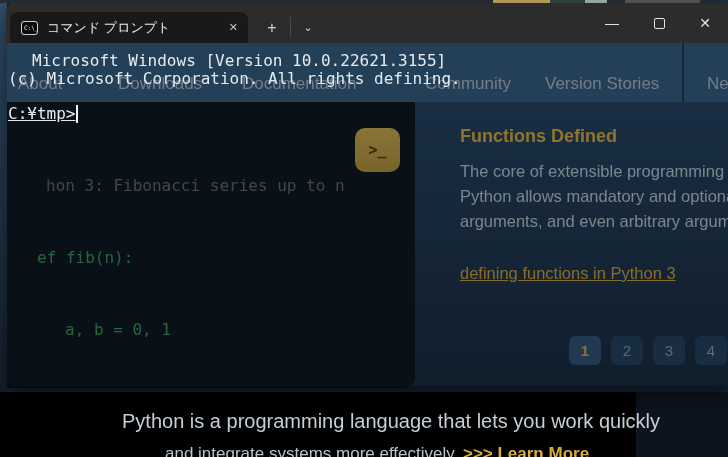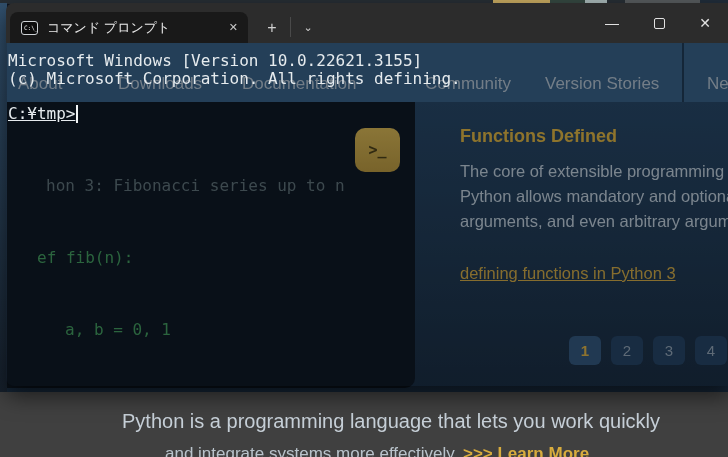--- a/index.html
+++ b/index.html
@@ -40,21 +40,21 @@
   .hero-para { position:absolute; top:57px; left:0; font-size:16.5px; line-height:25px;
                color:#b6c2cb; white-space:nowrap; }
   .hero-link { position:absolute; top:134px; left:0; font-size:16.5px; color:#c79f3b;
                text-decoration:underline; white-space:nowrap; cursor:pointer;margin-top:28px; }
 
   .pagination { position:absolute; top:234px; left:569px; display:flex; gap:10px; }
   .page-btn { width:32px; height:29px; border-radius:6px; background:#203c58; color:#8b9aa8;
               font-size:15px; display:flex; align-items:center; justify-content:center; cursor:pointer; }
   .page-btn.active { background:#2e5071; color:#d3a73c; font-weight:bold; }
 
-  .banner { position:absolute; top:392px; left:0; width:728px; height:65px; background:#404040; }
+  .banner { position:absolute; top:392px; left:0; width:636px; height:65px; background:#000000; }
   .banner-line1 { position:absolute; top:18px; left:122px; font-size:20px; color:#c6cfd7; white-space:nowrap; }
   .banner-line2 { position:absolute; top:52px; left:165px; font-size:17px; color:#b9c3cb; white-space:nowrap; }
   .banner-line2 .gold { color:#d8ac3d; font-weight:bold; cursor:pointer; }
 
   
   .terminal { position:absolute; top:3px; left:6px; width:724px; height:383px;
               border-radius:8px 0 0 8px; box-shadow:0 10px 22px rgba(0,0,0,0.55); }
   .titlebar { position:absolute; top:0; left:0; width:100%; height:40px; background:#2c2c2c;
               border-radius:8px 0 0 0; }
   .tab { position:absolute; top:9px; left:4px; width:238px; height:31px; background:#191919;
@@ -72,21 +72,21 @@
   .win-btn { position:absolute; top:2px; height:36px; width:42px; display:flex; align-items:center;
              justify-content:center; color:#e2e2e2; cursor:pointer; }
   .wb-min { left:585px; font-size:14px; }
   .wb-max { left:632px; }
   .wb-max .sq { width:11px; height:11px; border:1.5px solid #e2e2e2; border-radius:2px; }
   .wb-close { left:678px; font-size:14px; }
 
   .term-body { position:absolute; top:40px; left:0; width:100%; height:343px;
                background:rgba(9,15,24,0.34); border-radius:0 0 0 8px;
                font-family:"DejaVu Sans Mono", monospace; font-size:16px; color:#e6ebee; }
-  .t-line1 { position:absolute; top:8px;  left:2px; white-space:pre; }
+  .t-line1 { position:absolute; top:8px;  left:2px; white-space:pre;padding-left:24px; }
   .t-line2 { position:absolute; top:26px; left:2px; white-space:pre; }
   .t-prompt { position:absolute; top:61px; left:2px; white-space:pre;text-decoration:underline; }
   .cursor { display:inline-block; width:2px; height:18px; background:#f2f5f6;
             vertical-align:text-bottom; margin-left:1px; }
 </style>
 </head>
 <body>
 
 <div class="stage">
 

